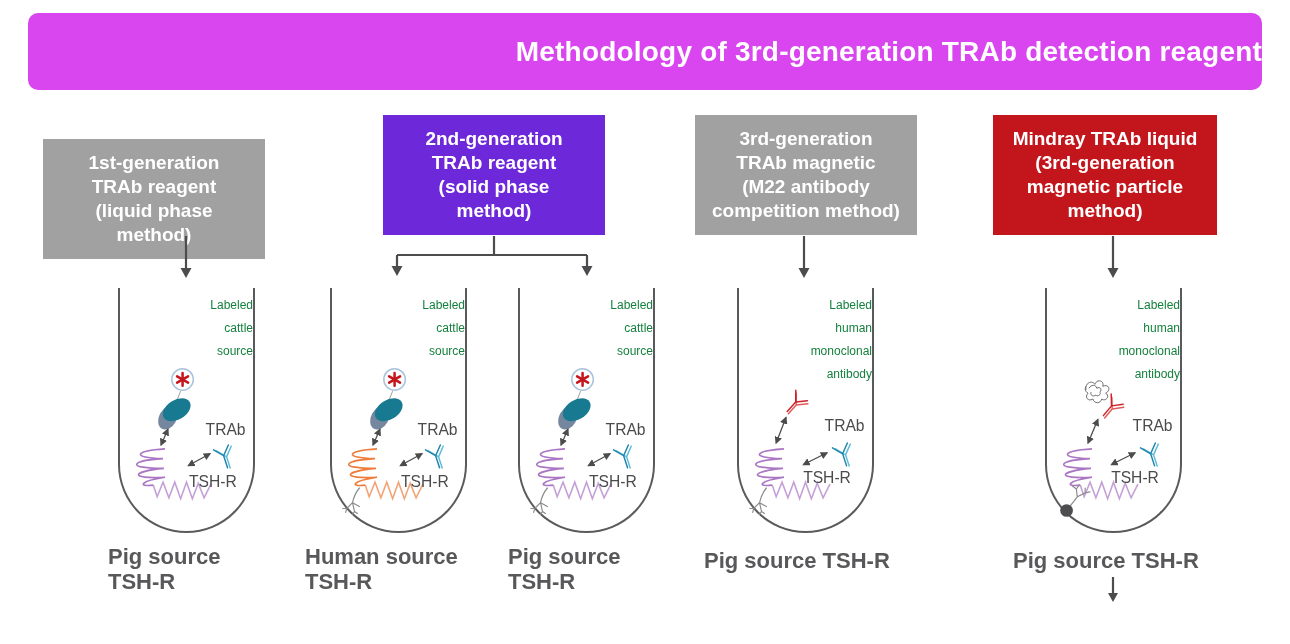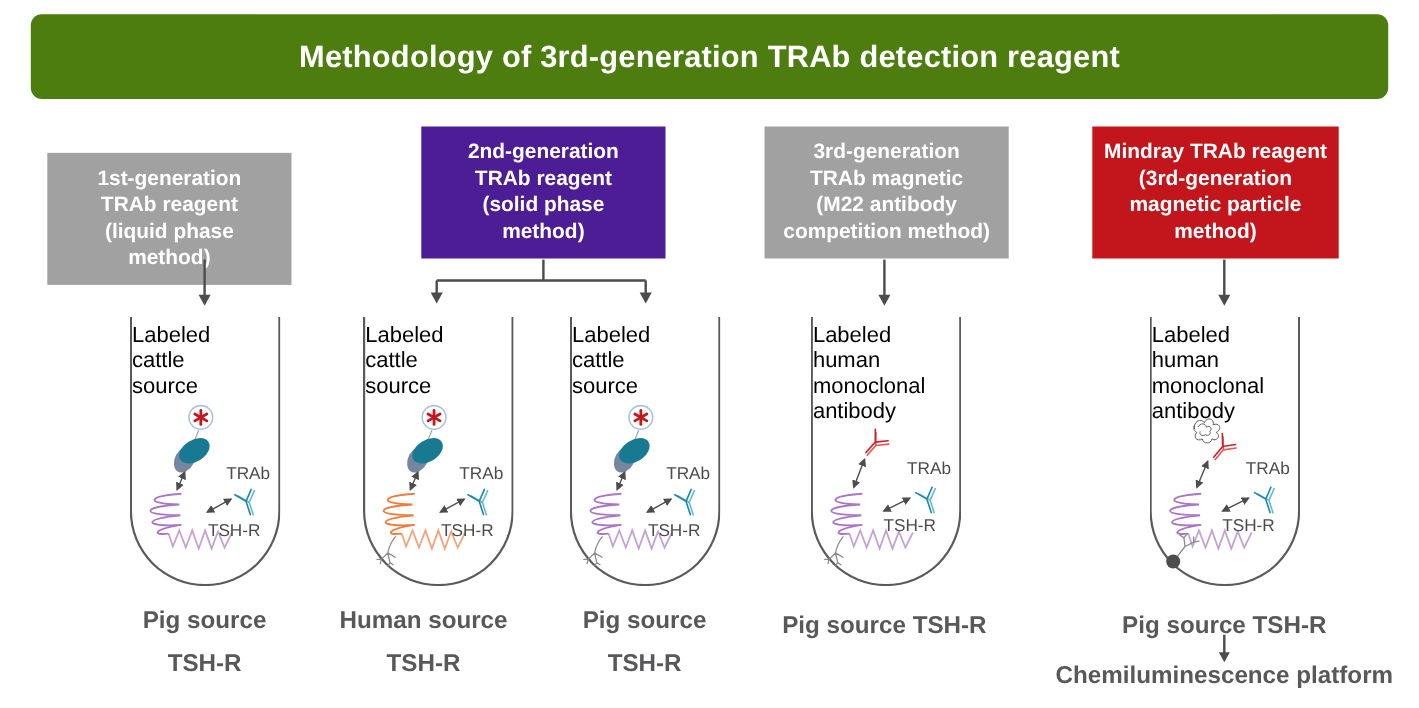--- a/index.html
+++ b/index.html
@@ -18,64 +18,64 @@
   }
   .hbox span {
     color:#ffffff; font-size:19px; font-weight:bold; line-height:24px; white-space:pre-line;
   }
   .conn { position:absolute; left:0; top:0; width:1290px; height:644px; pointer-events:none; }
   .tube {
     position:absolute; top:288px; box-sizing:border-box; width:137px; height:245px;
     border:2.5px solid #595a5c; border-top:none; border-radius:0 0 70px 70px;
   }
   .tube-label {
-    position:relative; margin-top:6px; text-align:left;
-    font-size:20px; line-height:23px; color:#000000; white-space:pre-line;
+    position:relative; margin-top:6px; text-align:right;
+    font-size:12px; line-height:23px; color:#15803d; white-space:pre-line;
   }
   .tube-art { position:absolute; left:0; bottom:2px; width:132px; height:170px; }
   .caption {
-    position:absolute; top:544px; text-align:center; font-size:22px; font-weight:bold;
-    color:#58585a; line-height:39px; white-space:pre-line;
+    position:absolute; top:544px; text-align:left; font-size:22px; font-weight:bold;
+    color:#58585a; line-height:25px; white-space:pre-line;
   }
   .caption.single { top:548px; }
   .chem {
     position:absolute; left:953px; top:601px; width:320px; text-align:center;
     font-size:22px; font-weight:bold; color:#58585a;
   }
   svg text { font-family:"Liberation Sans", sans-serif; }
 </style>
 </head>
 <body>
 
 <div class="canvas">
 
-  <div class="banner" style="background: #4d7c0f;">
+  <div class="banner" style="background: #d946ef; justify-content: flex-end;">
     <span>Methodology of 3rd-generation TRAb detection reagent</span>
   </div>
 
   <div class="hbox" style="left: 43px; width: 222px; background: rgb(161, 161, 161); margin-top: 24px;">
     <span>1st-generation
 TRAb reagent
 (liquid phase
 method)</span>
   </div>
-  <div class="hbox" style="left: 383px; width: 222px; background: #4c1d95;">
+  <div class="hbox" style="left: 383px; width: 222px; background: #6d28d9;">
     <span>2nd-generation
 TRAb reagent
 (solid phase
 method)</span>
   </div>
   <div class="hbox" style="left: 695px; width: 222px; background: rgb(161, 161, 161);">
     <span>3rd-generation
 TRAb magnetic
 (M22 antibody
 competition method)</span>
   </div>
   <div class="hbox" style="left: 993px; width: 224px; background: rgb(195, 22, 28);">
-    <span>Mindray TRAb reagent
+    <span>Mindray TRAb liquid
 (3rd-generation
 magnetic particle
 method)</span>
   </div>
 
   <svg class="conn" viewBox="0 0 1290 644">
     <g stroke="#4c4c4e" stroke-width="2.2" fill="none">
       <line x1="186" y1="236" x2="186" y2="269"></line>
       <line x1="494" y1="236" x2="494" y2="255"></line>
       <line x1="397" y1="255" x2="587" y2="255"></line>
@@ -305,15 +305,14 @@
 
   <div class="caption" style="left:108px;width:156px;">Pig source
 TSH-R</div>
   <div class="caption" style="left:305px;width:160px;">Human source
 TSH-R</div>
   <div class="caption" style="left:508px;width:156px;">Pig source
 TSH-R</div>
   <div class="caption single" style="left:704px;width:200px;">Pig source TSH-R</div>
   <div class="caption single" style="left:1013px;width:200px;">Pig source TSH-R</div>
 
-  <div class="chem">Chemiluminescence platform</div>
 
 </div>
 
 </body></html>

